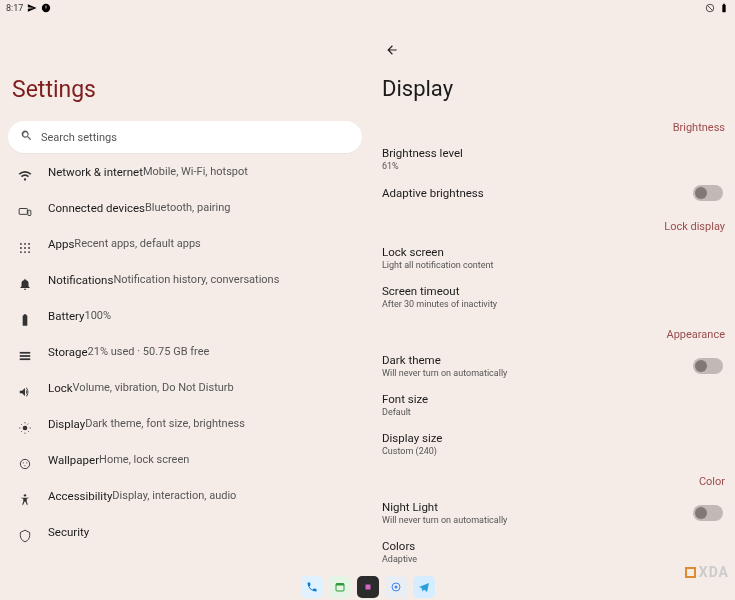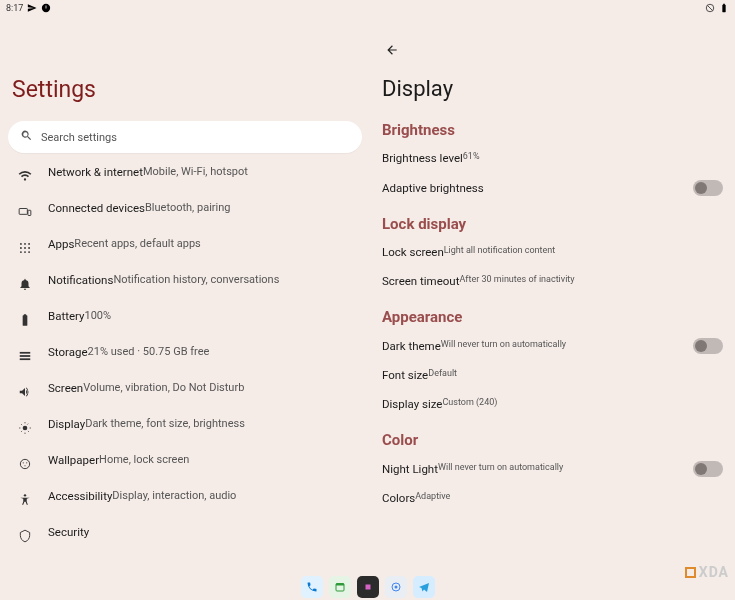--- a/index.html
+++ b/index.html
@@ -105,32 +105,33 @@
     cursor: pointer;
   }
   .back-btn svg { width: 14px; height: 14px; fill: #222; }
   .right-title {
     font-size: 22px;
     font-weight: 400;
     margin: 60px 0 20px 0px;
     color: #1b1b1b;
   }
   .section-label {
-    font-size: 15px;
+    font-size: 11px;
     color: #9a4d4d;
     margin: 10px 0 7px 0;
-    font-weight: 700;
+    font-weight: 400;
+    text-align: right;
   }
   .row {
     display: flex;
     align-items: center;
     justify-content: space-between;
     padding: 5px 0 9px 0;
   }
-  .row .rtexts { display: flex; }
+  .row .rtexts { display: flex; flex-direction: column; }
   .row .rtitle { font-size: 11.5px; color: #1b1b1b; margin-bottom: 1px; }
   .row .rsub { font-size: 9px; color: #555; }
   .toggle {
     width: 30px;
     height: 16px;
     background: #c1b9b6;
     border-radius: 10px;
     position: relative;
     cursor: pointer;
     flex-shrink: 0;
@@ -314,21 +315,21 @@
             <div class="subtitle">21% used · 50.75 GB free</div>
           </div>
         </div>
         <div class="setting-item">
           <div class="icon">
             <svg viewBox="0 0 24 24">
               <path d="M3 10v4h4l5 5V5L7 10H3zm13 2a4 4 0 00-2-3.5v7A4 4 0 0016 12zm-2-8v2a8 8 0 010 12v2a10 10 0 000-16z"></path>
             </svg>
           </div>
           <div class="texts">
-            <div class="title">Screen</div>
+            <div class="title">Lock</div>
             <div class="subtitle">Volume, vibration, Do Not Disturb</div>
           </div>
         </div>
         <div class="setting-item">
           <div class="icon">
             <svg viewBox="0 0 24 24">
               <circle cx="12" cy="12" r="4"></circle>
               <path d="M12 2v2m0 16v2m10-10h-2M4 12H2m15.4-7.4l-1.4 1.4M7 17l-1.4 1.4m0-12.8L7 7m10 10l1.4 1.4" stroke="#333" stroke-width="1.5"></path>
             </svg>
           </div>

